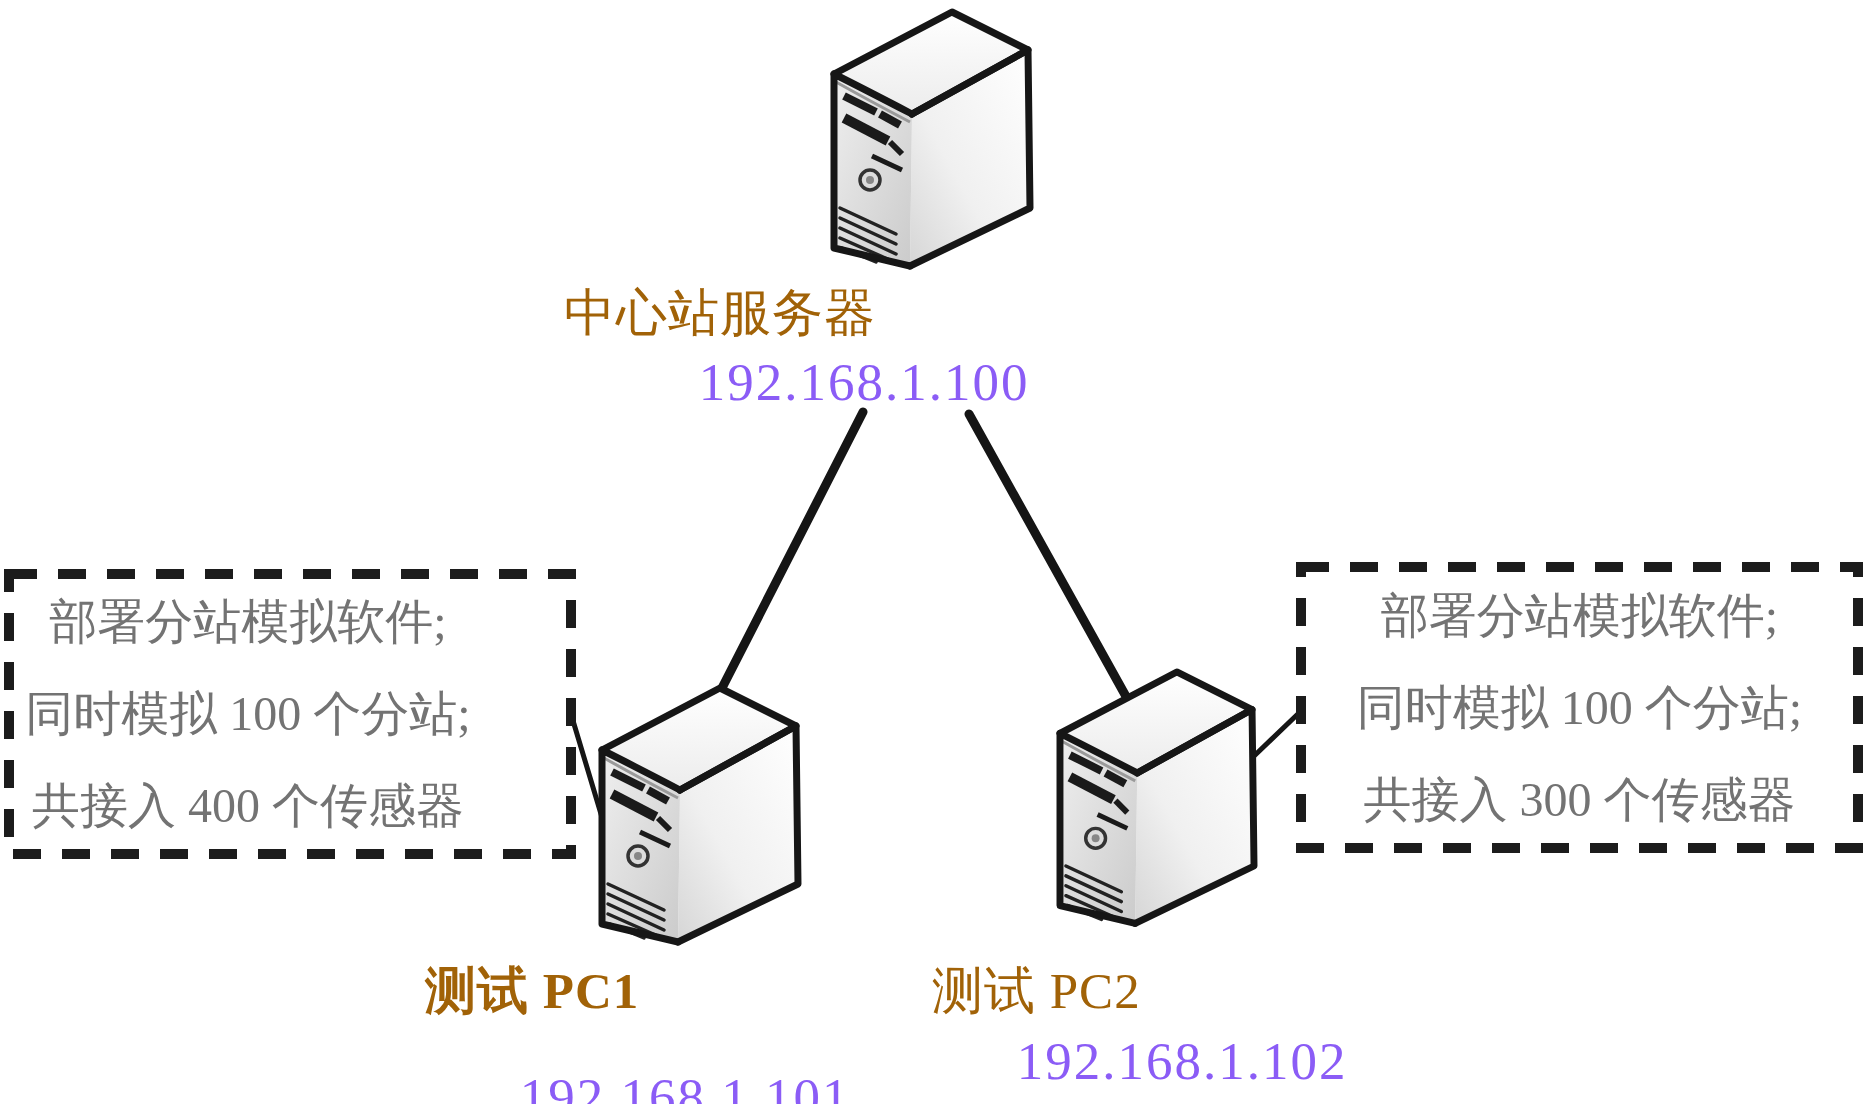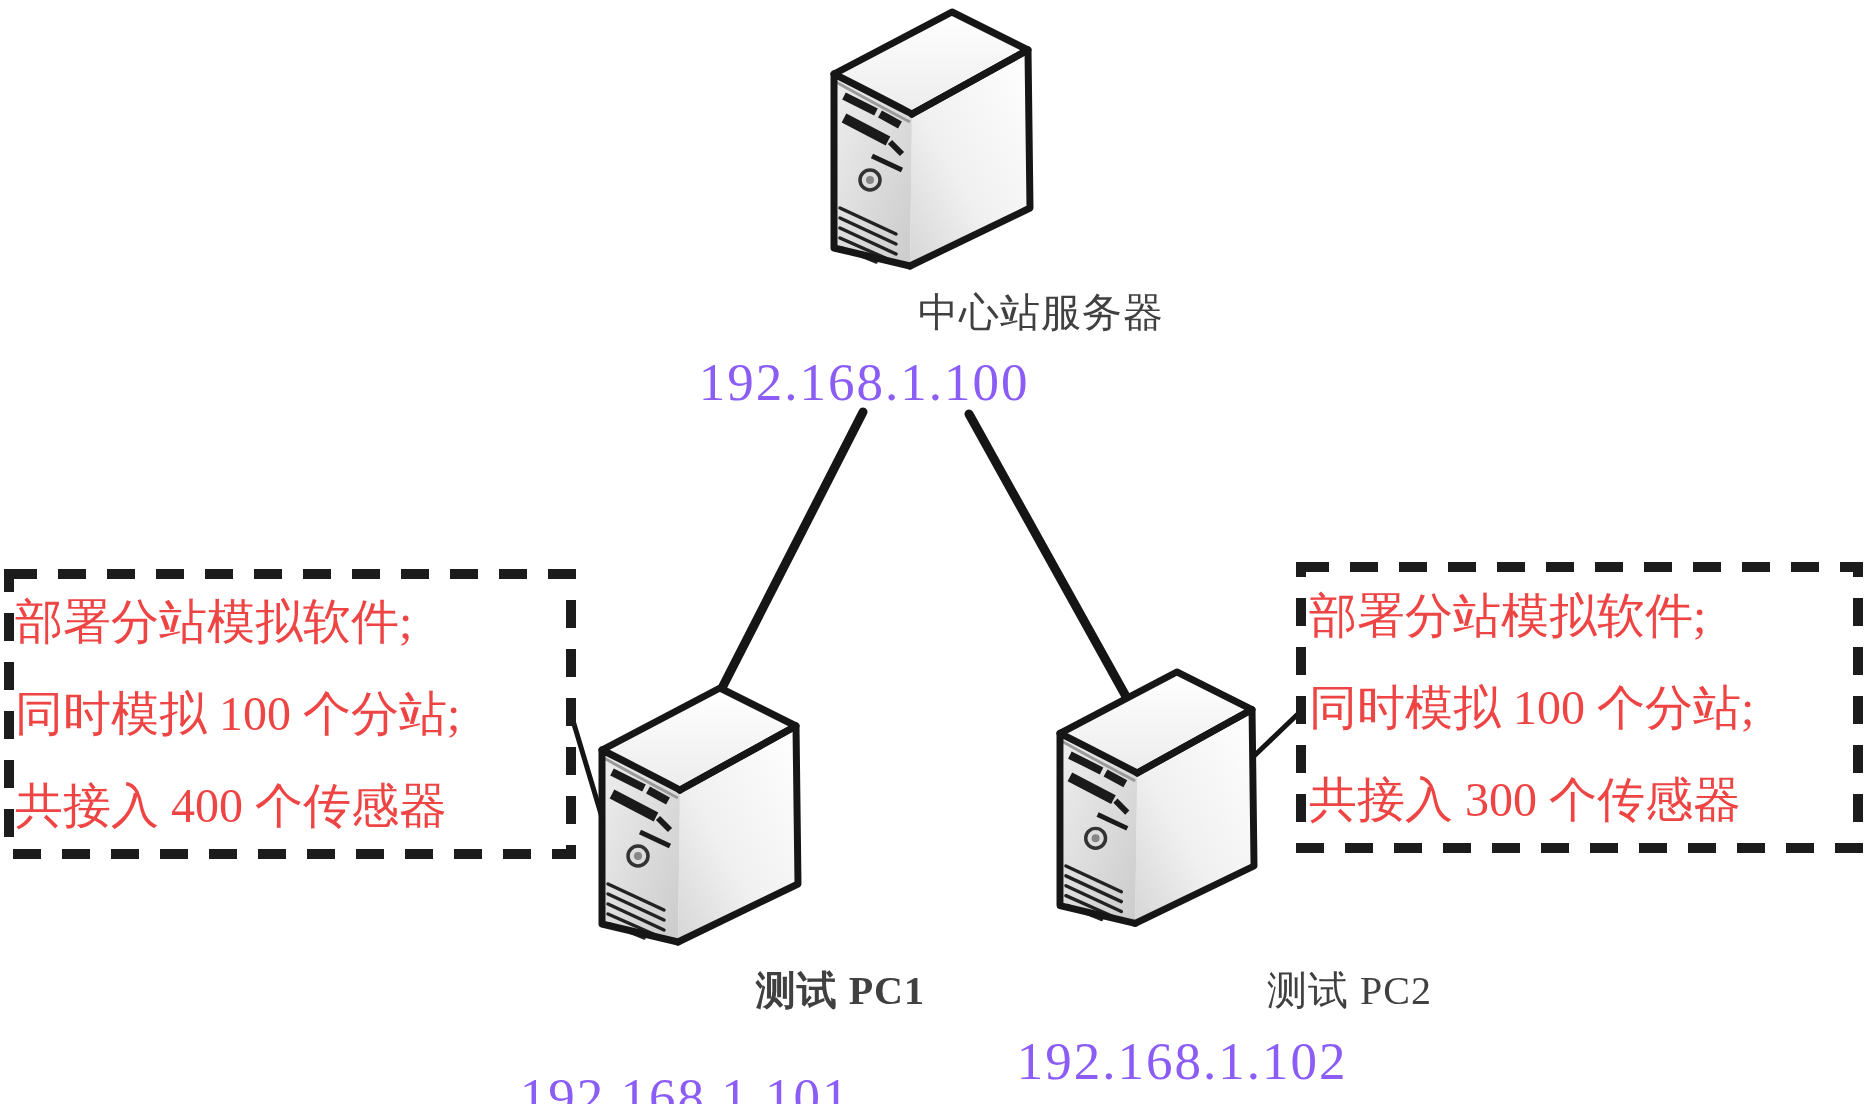--- a/index.html
+++ b/index.html
@@ -7,49 +7,49 @@
     position:relative;
     width:1866px;height:1104px;
     background:#ffffff;
     overflow:hidden;
     font-family:"Liberation Serif","DejaVu Serif",serif;
     color:#000;
   }
   #diagram-svg{position:absolute;left:0;top:0;width:1866px;height:1104px;}
   .node-label{
     position:absolute;
-    text-align:right;
-    font-size:40px;
+    text-align:left;
+    font-size:51px;
     line-height:60px;
     white-space:nowrap;
     letter-spacing:1px;
-    color:#404040;
+    color:#a16207;
   }
   .node-ip{
     position:absolute;
     text-align:center;
     font-size:53px;
     line-height:60px;
     white-space:nowrap;
     letter-spacing:2px;
     color:#8b5cf6;
   }
   .note-box{
     position:absolute;
     display:flex;
     flex-direction:column;
     justify-content:center;
     box-sizing:border-box;
   }
   .note-line{
     font-size:48px;
     line-height:92px;
-    text-align:left;
+    text-align:center;
     white-space:nowrap;
-    color:#ef4444;
+    color:#737373;
   }
   #left-note{left:9px;top:574px;width:562px;height:280px;padding:0 90px 0 6px;}
   #right-note{left:1301px;top:567px;width:557px;height:281px;padding:0 8px;}
 </style>
 </head>
 <body>
 
 <div id="canvas">
 
   <svg id="diagram-svg" viewBox="0 0 1866 1104" xmlns="http://www.w3.org/2000/svg">

